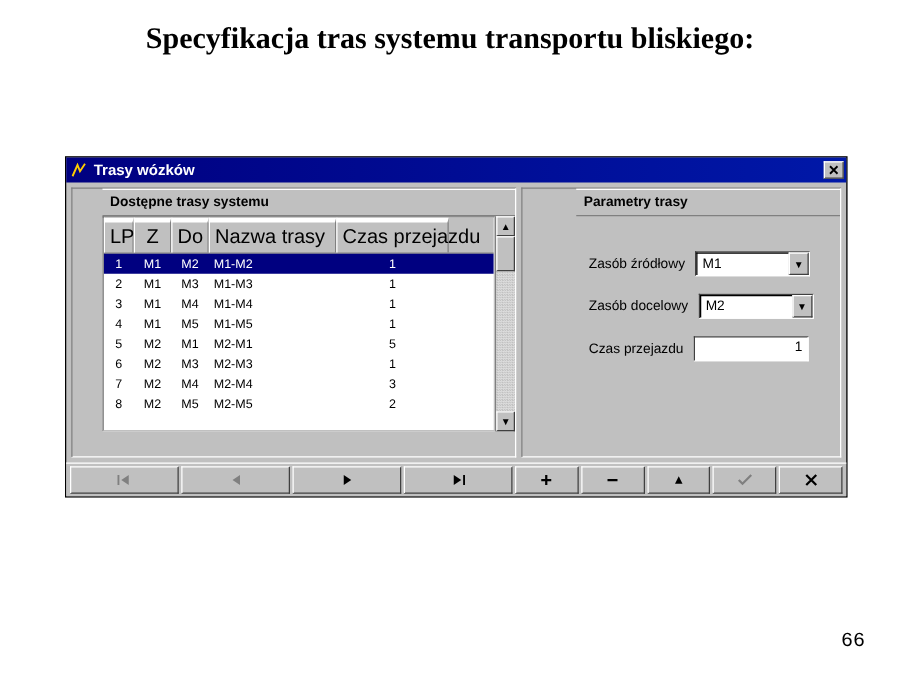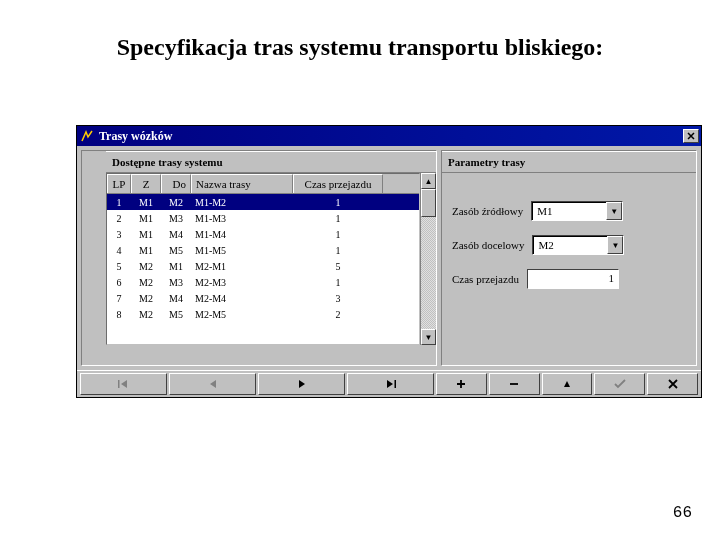--- a/index.html
+++ b/index.html
@@ -8,32 +8,31 @@
     height: 540px;
     background: #fff;
     font-family: Arial, "Helvetica", sans-serif;
     position: relative;
   }
   .page-title {
     font-family: "Times New Roman", serif;
     font-weight: bold;
     font-size: 24px;
     text-align: center;
-    padding: 34px 40px 0 40px;
+    padding: 18px 40px 0 40px;
   }
   .window {
     position: absolute;
     left: 52px;
     top: 125px;
     width: 626px;
     background: #c0c0c0;
     border: 1px solid #000;
     font-size: 11px;
-    font-family: Liberation Serif, serif;
-    margin-left: 24px;
+    font-family: Liberation Sans, sans-serif;
   }
   .titlebar {
     background: linear-gradient(to right, #000080, #0018a8);
     color: #fff;
     height: 20px;
     display: flex;
     align-items: center;
     padding: 0 2px;
   }
   .titlebar .icon {
@@ -64,21 +63,21 @@
     gap: 4px;
   }
   .pane {
     border-top: 1px solid #808080;
     border-left: 1px solid #808080;
     border-right: 1px solid #fff;
     border-bottom: 1px solid #fff;
     background: #c0c0c0;
   }
   .pane-left { flex: 0 0 356px; display:flex; flex-direction:column;padding-left:24px;}
-  .pane-right { flex: 1; }
+  .pane-right { flex: 1; padding-left: 43px; }
   .pane-header {
     background: #c0c0c0;
     color: #000;
     font-weight: bold;
     font-size: 11px;
     padding: 4px 6px;
     border-bottom: 1px solid #808080;
     border-top: 1px solid #fff;
   }
   .grid-wrap {
@@ -91,23 +90,23 @@
     border: 1px inset #c0c0c0;
     overflow: hidden;
   }
   .grid-head {
     display: flex;
     background: #c0c0c0;
     border-bottom: 1px solid #808080;
   }
   .grid-head .gh {
     padding: 3px 4px;
-    font-size: 11px;
+    font-size: 16px;
     border-right: 1px solid #808080;
-    border-top: 1px solid #ffffff;
+    border-top: 4px solid #ffffff;
     border-left: 1px solid #fff;
     color: #000;
     white-space: nowrap;
   }
   .c-lp { width: 24px; text-align: center;}
   .c-z { width: 30px; text-align: center;}
   .c-do { width: 30px; text-align: right;}
   .c-name { width: 102px; }
   .c-czas { width: 90px; text-align: center;}
   .grid-rows { font-size: 10px; }

